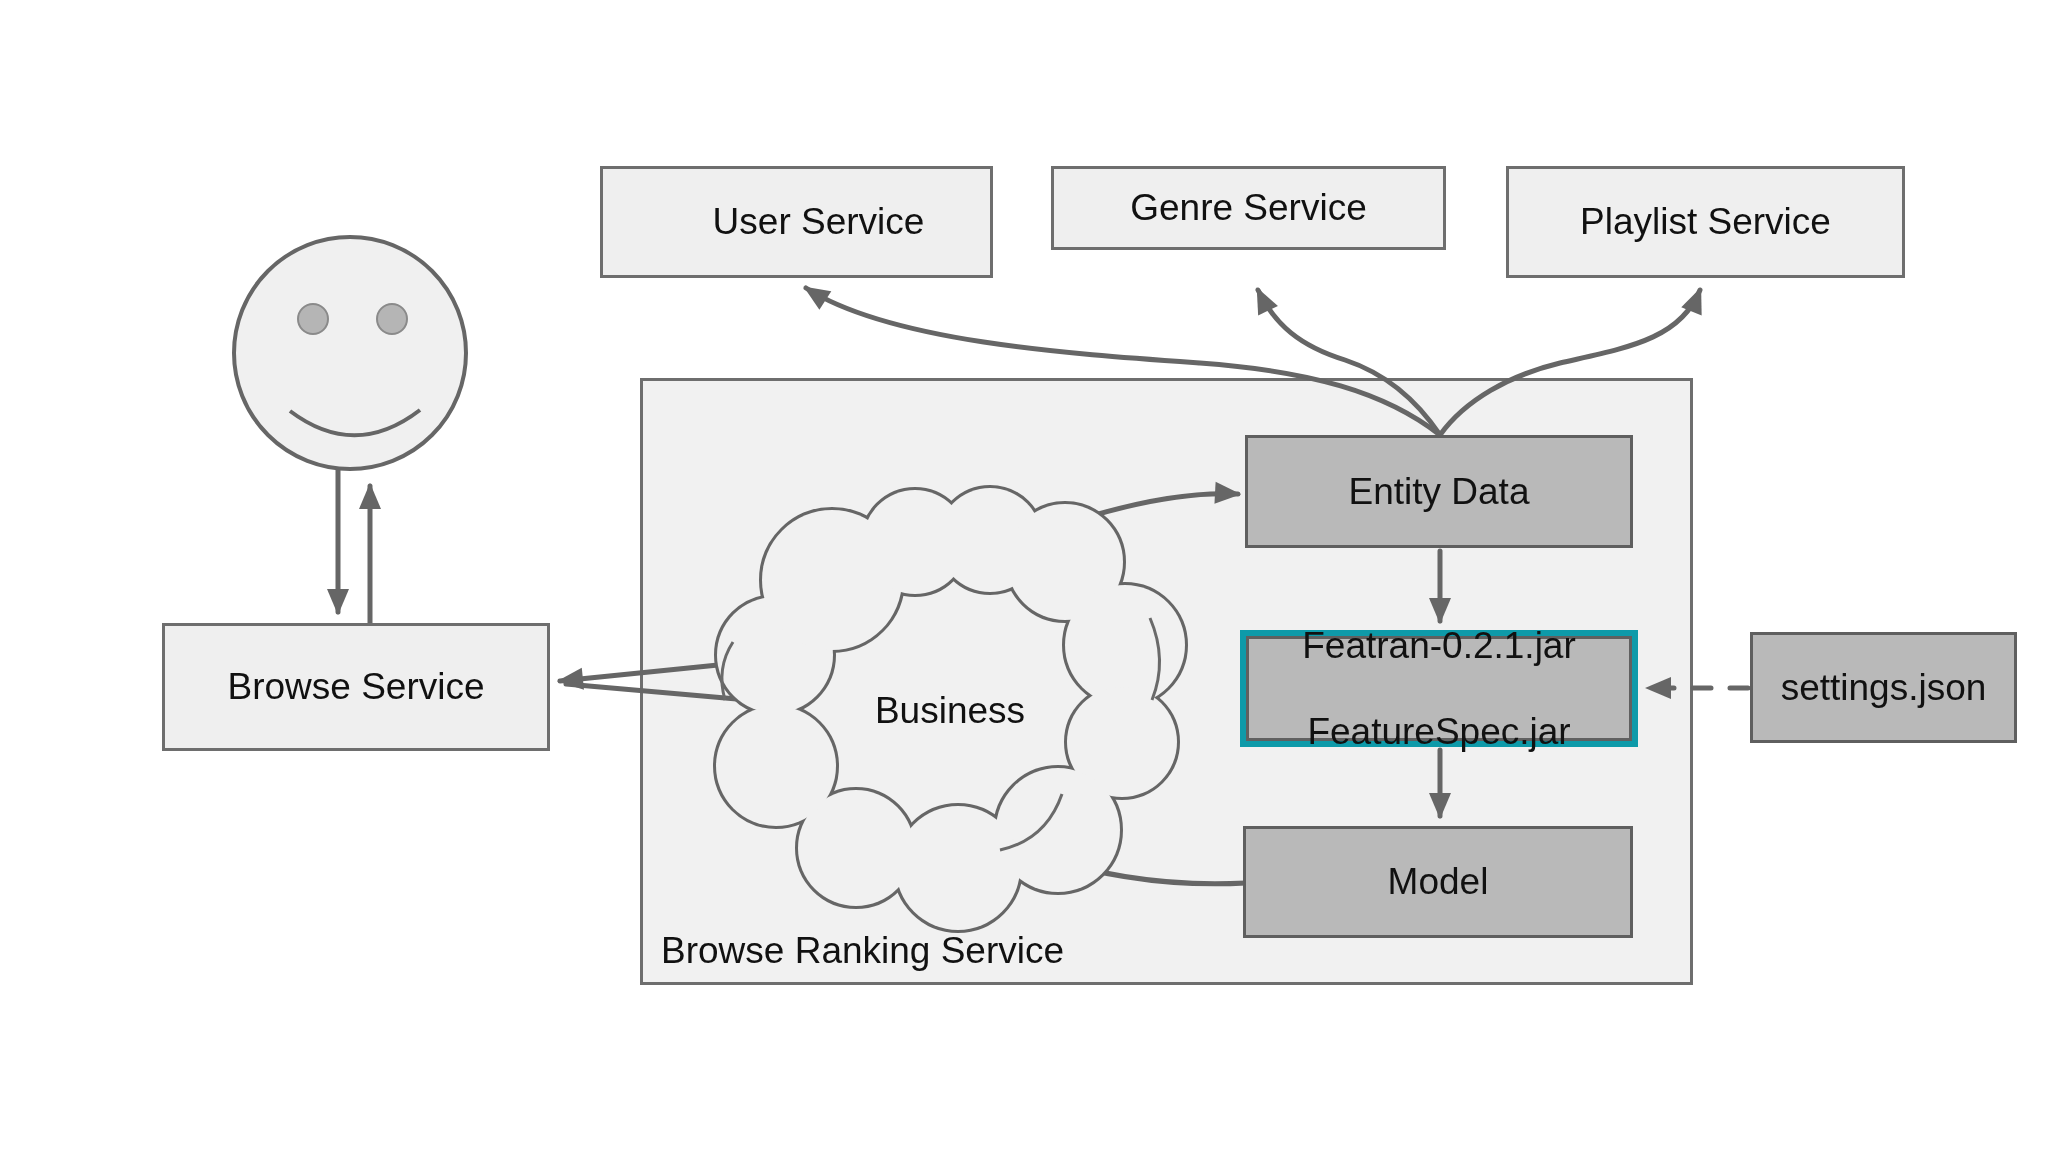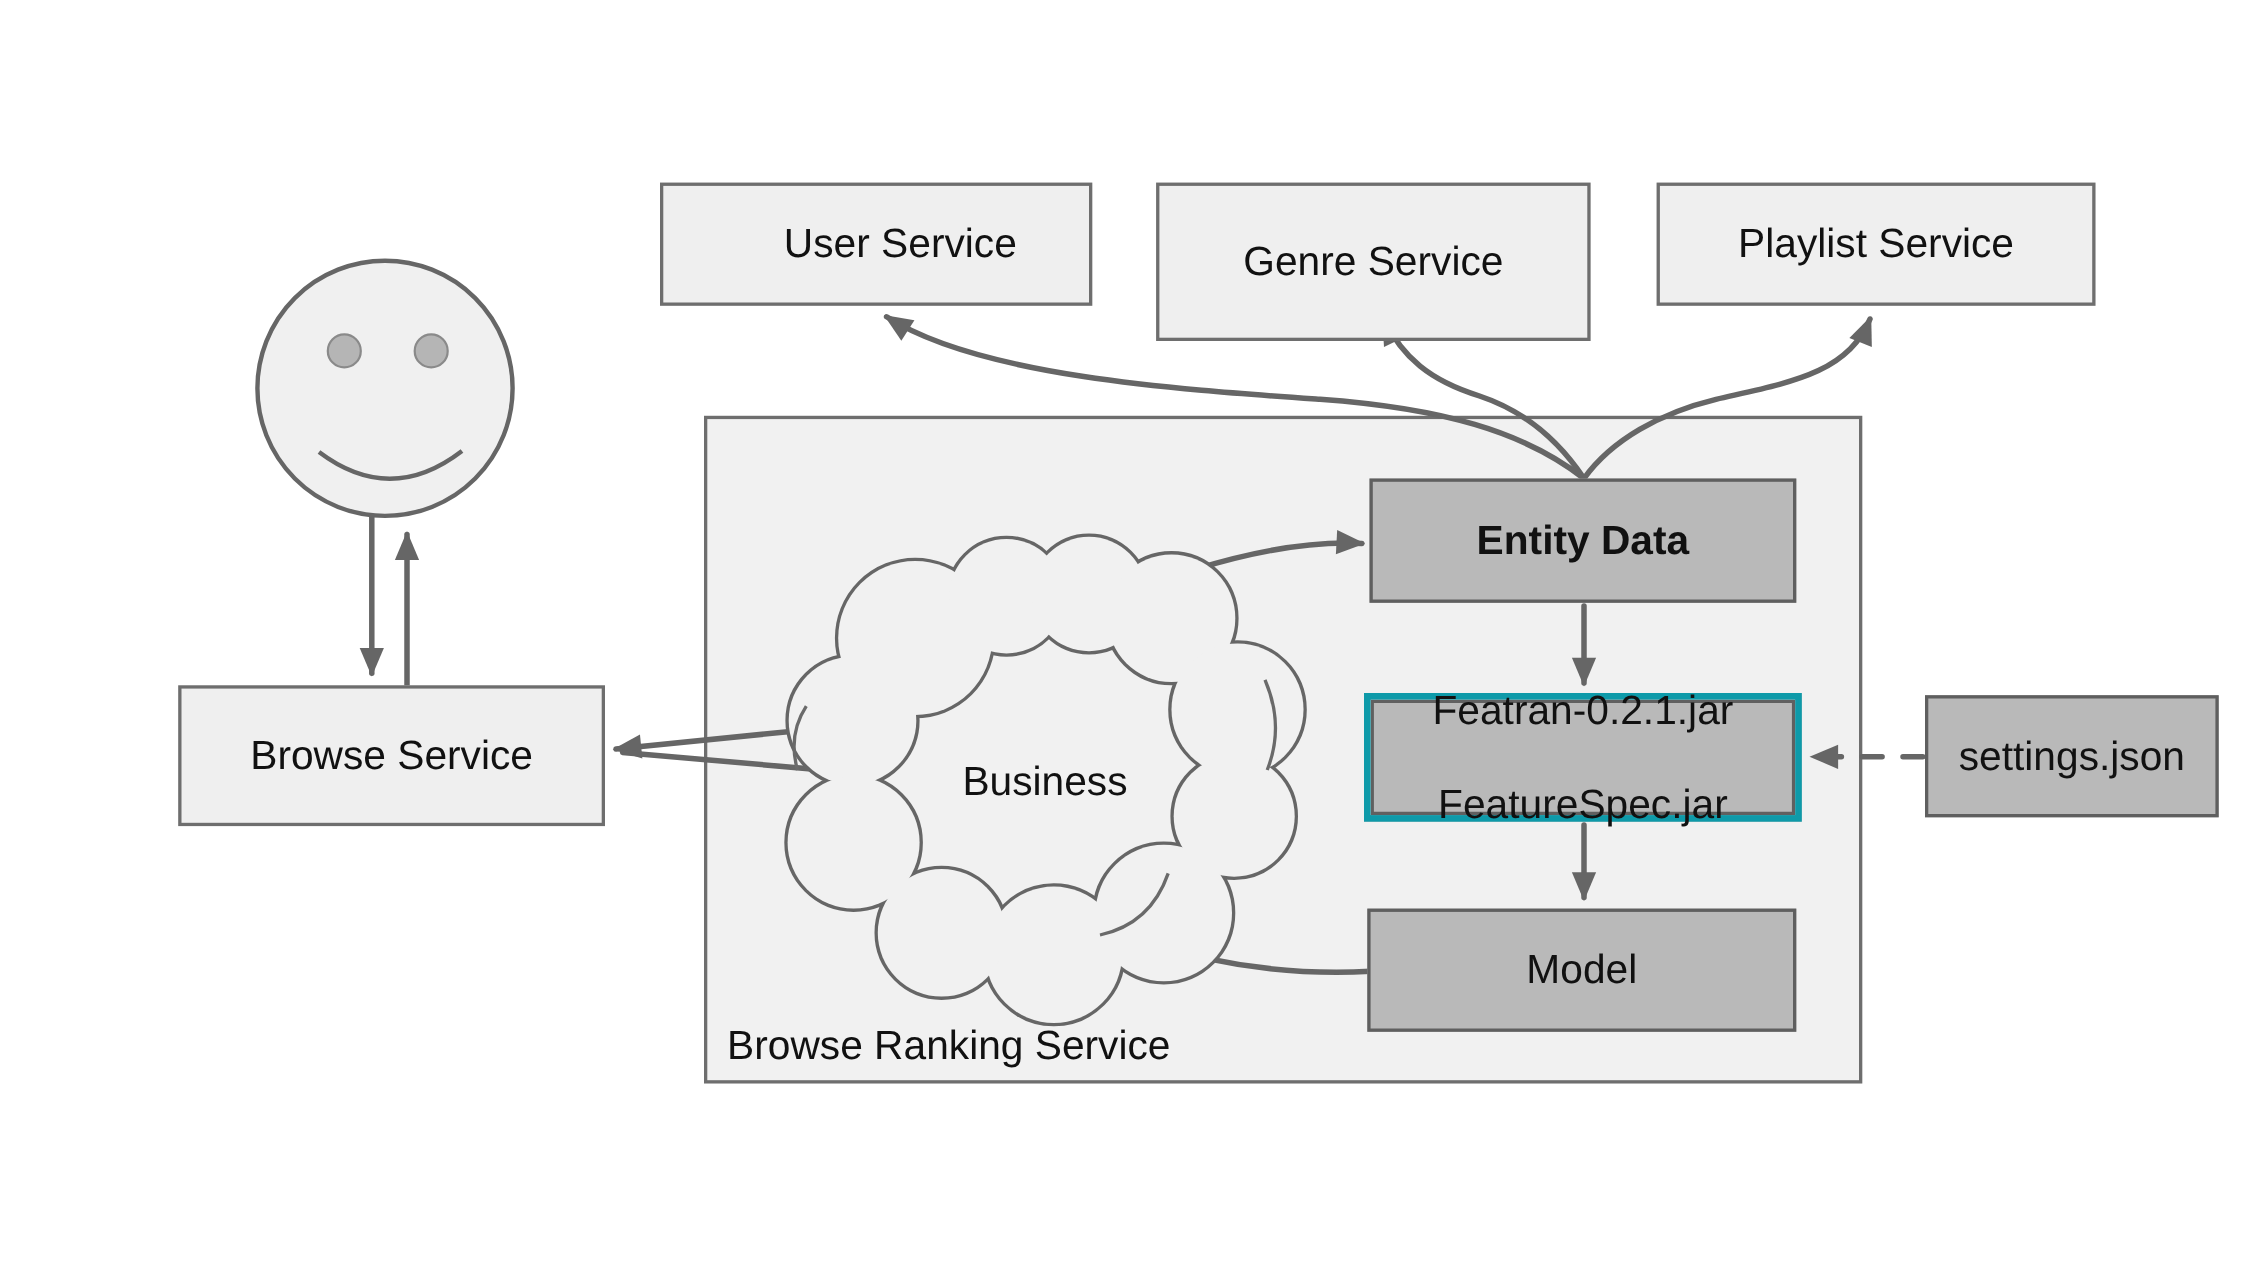--- a/index.html
+++ b/index.html
@@ -26,24 +26,24 @@
   .container-label{
     position:absolute;left:18px;bottom:10px;font-size:37px;z-index:3;
   }
   .cloud-label{
     position:absolute;left:800px;top:660px;width:300px;z-index:3;
     font-size:37px;line-height:54px;text-align:center;margin-top:24px;
   }
   svg.overlay{position:absolute;left:0;top:0;z-index:2;pointer-events:none;}
   
   .n-user    {left:600px; top:166px; width:393px; height:112px;padding-left:44px;}
-  .n-genre   {left:1051px;top:166px; width:395px; height:144px;}
+  .n-genre   {left:1051px;top:166px; width:395px; height:84px;}
   .n-playlist{left:1506px;top:166px; width:399px; height:112px;}
   .n-browse  {left:162px; top:623px; width:388px; height:128px;}
-  .n-entity  {left:1245px;top:435px; width:388px; height:113px;font-weight:bold;}
+  .n-entity  {left:1245px;top:435px; width:388px; height:113px;}
   .n-featran {left:1240px;top:630px; width:398px; height:117px;}
   .n-model   {left:1243px;top:826px; width:390px; height:112px;}
   .n-settings{left:1750px;top:632px; width:267px; height:111px;}
 </style>
 </head>
 <body>
 
 <div class="canvas">
 
   <div class="container-box">

